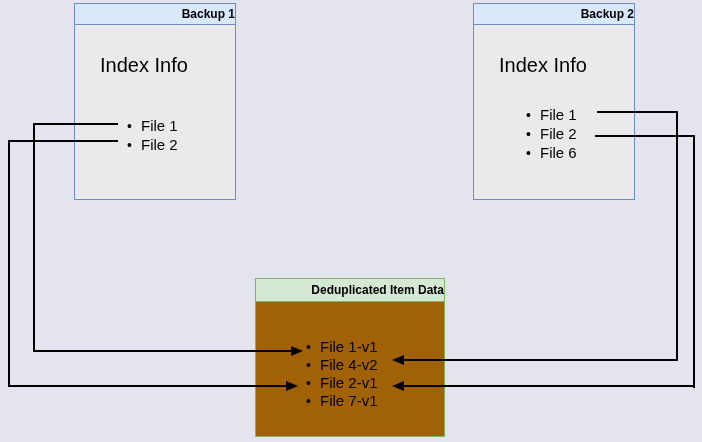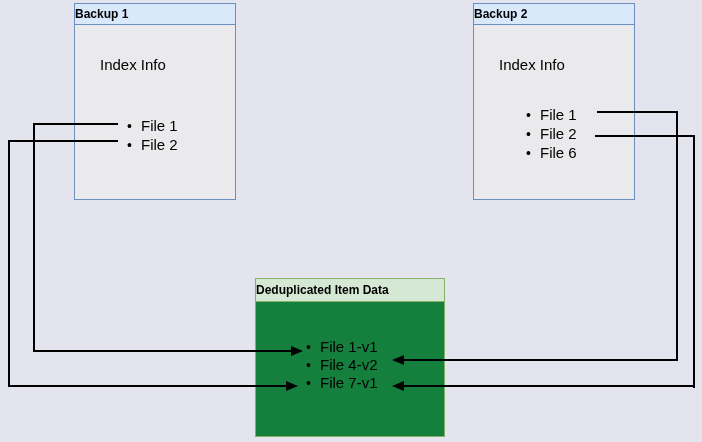--- a/index.html
+++ b/index.html
@@ -18,25 +18,25 @@
     background:#eaeaec;
     border:1.5px solid #6c8ebf;
     box-sizing:border-box;
   }
   .box-header{
     position:absolute;
     left:0;top:0;right:0;
     background:#dae8fc;
     border-bottom:1.5px solid #6c8ebf;
     font-size:12px;font-weight:bold;color:#000;
-    text-align:left;
+    text-align:right;
   }
   .box-label{
     position:absolute;
-    font-size:15px;color:#000;line-height:16px;
+    font-size:20px;color:#000;line-height:16px;
     white-space:nowrap;
   }
   ul.item-list{
     position:absolute;
     margin:0;padding:0;list-style:none;
   }
   ul.item-list li{
     font-size:15px;color:#000;
     white-space:nowrap;
   }
@@ -74,25 +74,26 @@
   <div class="box" style="left: 473px; top: 3px; width: 162px; height: 197px; border-color: rgb(108, 142, 191); background: rgb(234, 234, 236);">
     <div class="box-header" style="height: 20px; line-height: 20px; background: rgb(218, 232, 252); border-bottom-color: rgb(108, 142, 191);">Backup 2</div>
     <div class="box-label" style="left:25px;top:53px;">Index Info</div>
     <ul class="item-list bk" style="left:52px;top:101px;">
       <li>File 1</li>
       <li>File 2</li>
       <li>File 6</li>
     </ul>
   </div>
 
-  <div class="box" style="left: 255px; top: 278px; width: 190px; height: 159px; border-color: rgb(130, 179, 102); background: #15803d; text-decoration: underline;">
+  <div class="box" style="left: 255px; top: 278px; width: 190px; height: 159px; border-color: rgb(130, 179, 102); background: #a16207; text-decoration: underline;">
     <div class="box-header" style="height: 22px; line-height: 22px; background: rgb(213, 232, 212); border-bottom-color: rgb(130, 179, 102);">Deduplicated Item Data</div>
     <ul class="item-list dd" style="left:50px;top:59px;">
       <li>File 1-v1</li>
       <li>File 4-v2</li>
+      <li>File 2-v1</li>
       <li>File 7-v1</li>
     </ul>
   </div>
 
   <div>
     <div class="seg h" style="left:33px;top:123px;width:85px;"></div>
     <div class="seg v" style="left:33px;top:123px;height:229px;"></div>
     <div class="seg h" style="left:33px;top:350px;width:258px;"></div>
     <div class="arrow right" style="left:291px;top:346px;"></div>
   </div>

